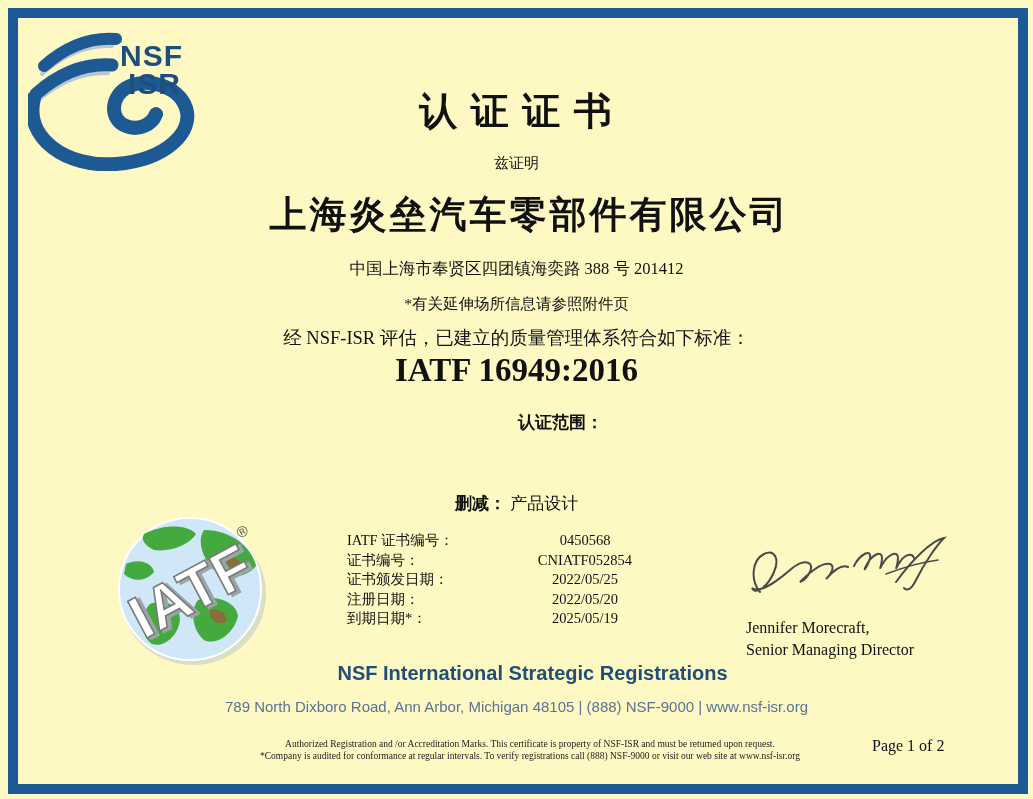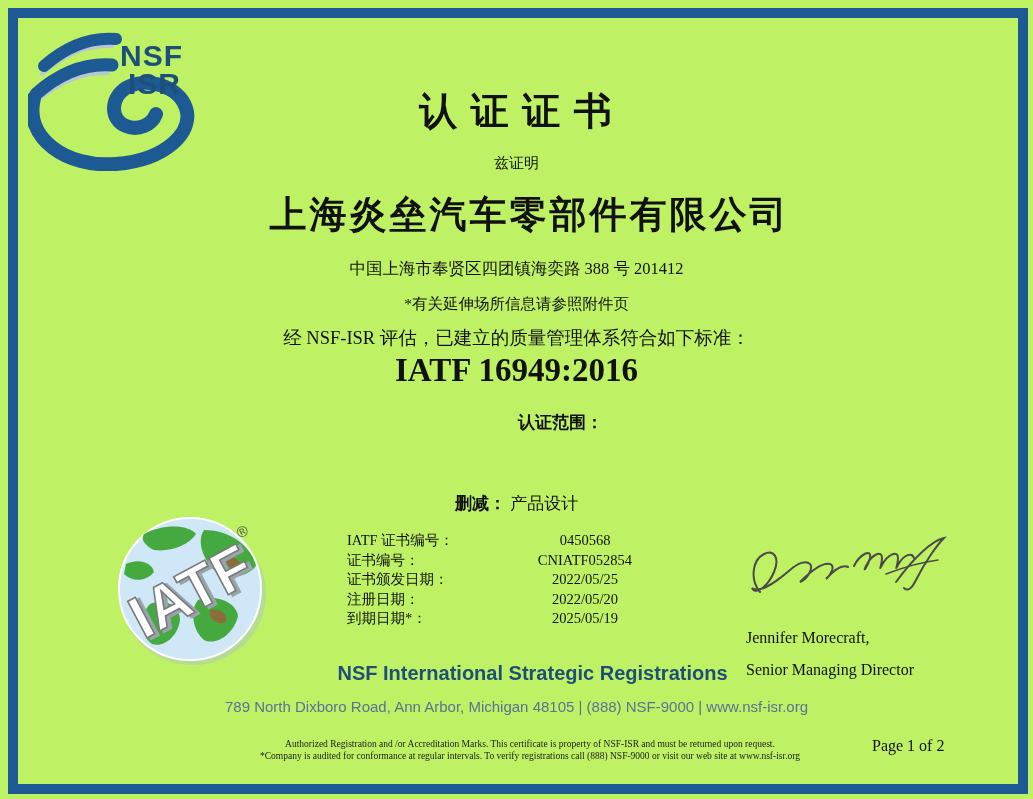--- a/index.html
+++ b/index.html
@@ -1,19 +1,19 @@
 <!DOCTYPE html>
 <html><head>
 <meta charset="utf-8">
 <style>
   html,body{margin:0;padding:0;background:#ffffff;}
   .page{
     position:relative;
     width:1033px;height:799px;
-    background:#bef264;
+    background:#fef9c3;
     font-family:"Liberation Serif","DejaVu Serif",serif;
     color:#111;
     overflow:hidden;
   }
   .border-frame{
     position:absolute;
     left:8px;top:8px;right:5px;bottom:5px;
     border:10px solid #1d5a94;
     pointer-events:none;
   }
@@ -35,21 +35,21 @@
   .nsf-logo{left:28px;top:26px;}
 
   .fields{left:325px;top:531px;width:318px;font-size:14.5px;margin-left:22px;}
   .field-row{display:flex;height:19.5px;line-height:19.5px;}
   .field-label{width:158px;text-align:left;white-space:nowrap;}
   .field-value{flex:1;text-align:center;white-space:nowrap;}
 
   .iatf-logo{left:92px;top:512px;}
 
   .signature{left:746px;top:530px;width:220px;}
-  .sig-name{font-size:16px;line-height:19.5px;margin-top:12px;}
+  .sig-name{font-size:16px;line-height:19.5px;margin-top:2px;}
 
   .footer-org{top:662px;font-size:20px;font-weight:700;
     font-family:"Liberation Sans","DejaVu Sans",sans-serif;color:#1f4e79;padding-left:16px;}
   .footer-addr{top:698px;font-size:15px;
     font-family:"Liberation Sans","DejaVu Sans",sans-serif;color:#5a7295;}
   .fineprint{top:739px;left:130px;width:800px;text-align:center;
     font-size:9.5px;line-height:11.5px;color:#1a1a1a;}
   .pagenum{left:872px;top:737px;font-size:16px;}
 </style>
 </head>

